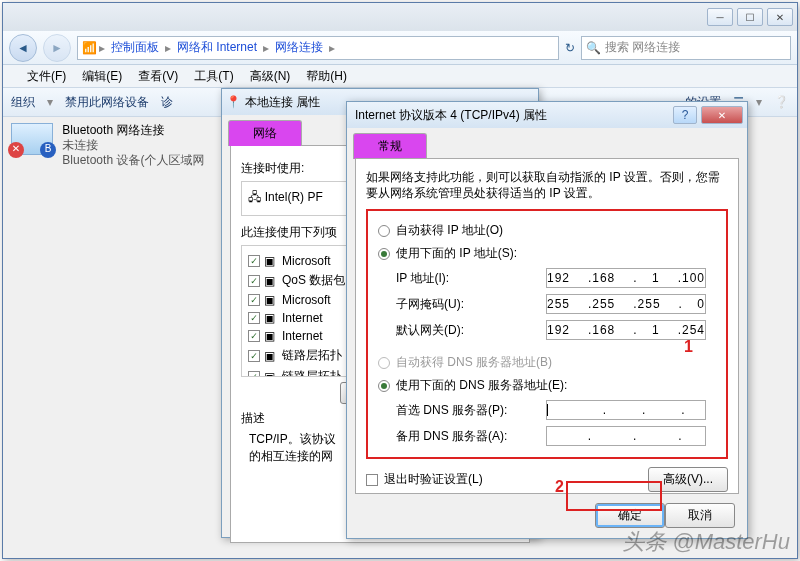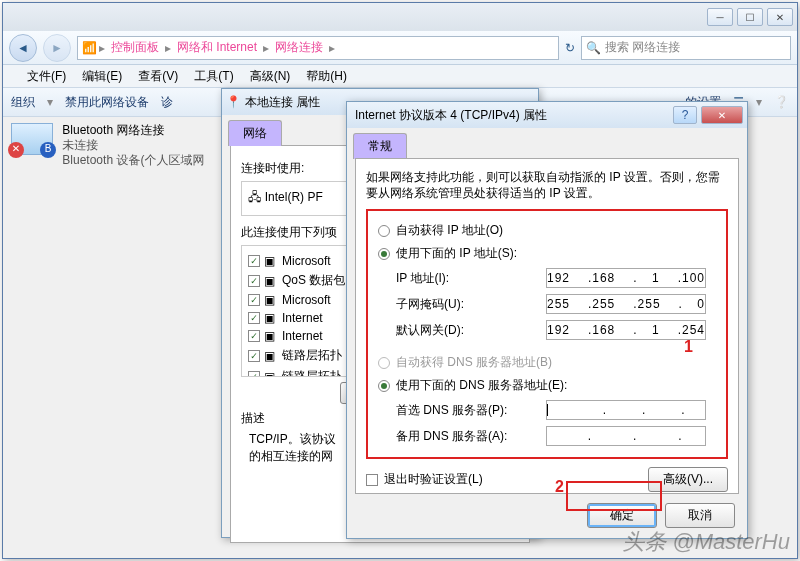--- a/index.html
+++ b/index.html
@@ -7,36 +7,36 @@
 .window{position:absolute;border:1px solid #7b9ebd;background:#f0f0f0;box-shadow:2px 2px 8px rgba(0,0,0,.3)}
 .titlebar{height:26px;background:linear-gradient(#ebf3fb,#d5e4f3);display:flex;align-items:center;padding:0 4px}
 .titlebar .title{flex:1;padding-left:4px;color:#000}
 .winbtn{width:26px;height:18px;border:1px solid #a0b4cc;background:linear-gradient(#f6f9fd,#dbe7f4);margin-left:2px;display:flex;align-items:center;justify-content:center;font-size:10px;color:#444;border-radius:2px}
 .winbtn.close{background:linear-gradient(#e8a0a0,#c85050);color:#fff;width:42px}
 .explorer{left:2px;top:2px;width:796px;height:557px;border:1px solid #5a7ba8}
 .exp-titlebar{height:28px;background:linear-gradient(#e9eff5,#dbe3eb);display:flex;align-items:center;justify-content:flex-end;padding-right:4px;gap:2px}
 .nav-row{height:34px;background:linear-gradient(#f7fbff,#e8f0f8);display:flex;align-items:center;padding:0 6px;gap:6px;border-bottom:1px solid #c0d0e0}
 .nav-btn{width:28px;height:28px;border-radius:14px;background:linear-gradient(#e4eefb,#c9daf0);border:1px solid #a4bcd8;display:flex;align-items:center;justify-content:center;color:#2a5a8a}
 .breadcrumb{flex:1;height:24px;background:#fff;border:1px solid #abc;display:flex;align-items:center;padding:0 4px;gap:2px}
-.crumb{padding:0 4px;color:#ec4899}
+.crumb{padding:0 4px;color:#1d4ed8}
 .crumb-sep{color:#888}
 .search-box{width:210px;height:24px;background:#fff;border:1px solid #abc;display:flex;align-items:center;padding:0 4px;color:#888}
 .menu-row{height:22px;display:flex;align-items:center;padding:0 18px;gap:4px;background:#f0f4f8}
 .menu-item{padding:2px 6px;color:#000}
 .cmd-row{height:30px;background:linear-gradient(#f3f8fd,#e2ecf6);display:flex;align-items:center;padding:0 8px;gap:12px;border-top:1px solid #cbd8e6;border-bottom:1px solid #cbd8e6}
 .cmd-item{color:#1a3a6a}
 .left-pane{position:absolute;left:8px;top:120px;width:200px}
 .bt-icon{display:inline-block;width:42px;height:32px;background:linear-gradient(#dff0ff,#a8d0f0);border:1px solid #88b0d8;vertical-align:top;position:relative}
 .bt-x{position:absolute;left:-4px;bottom:-4px;width:16px;height:16px;background:#d44;border-radius:8px;color:#fff;text-align:center;line-height:14px;font-size:10px}
 .bt-b{position:absolute;right:-4px;bottom:-4px;width:16px;height:16px;background:#2860c0;border-radius:8px;color:#fff;text-align:center;line-height:14px;font-size:10px}
 .bt-text{display:inline-block;margin-left:6px;vertical-align:top}
 .bt-text div{line-height:15px}
 .dlg-local{left:221px;top:88px;width:318px;height:450px}
 .tab-strip{height:24px;display:flex;align-items:flex-end;padding-left:6px;margin-top:6px}
-.tab{padding:4px 14px;background:#c4b5fd;border:1px solid #aaa;border-bottom:none;border-radius:3px 3px 0 0;position:relative;top:1px}
+.tab{padding:4px 24px;background:#d946ef;border:1px solid #aaa;border-bottom:none;border-radius:3px 3px 0 0;position:relative;top:1px}
 .tab-body{margin:0 8px 8px 8px;background:#fff;border:1px solid #aaa;padding:10px;height:398px}
 .grp-label{margin:4px 0}
 .grp-box{border:1px solid #ccc;padding:6px;margin-bottom:8px}
 .chk-row{display:flex;align-items:center;gap:4px;padding:2px 0}
 .chk{width:12px;height:12px;border:1px solid #888;background:#fff;display:inline-flex;align-items:center;justify-content:center;font-size:9px;color:#2a6a2a}
 .sm-icon{width:14px;height:14px;display:inline-block}
 .btn{padding:3px 14px;background:linear-gradient(#fefefe,#e4e4e4);border:1px solid #888;border-radius:3px;min-width:70px;text-align:center}
 .btn.disabled{color:#888}
 .dlg-ip{left:346px;top:101px;width:402px;height:438px}
 .ip-body{margin:0 8px 4px 8px;background:#fff;border:1px solid #aaa;padding:10px;height:336px;position:relative}
@@ -45,21 +45,21 @@
 .radio-row{display:flex;align-items:center;gap:6px;padding:3px 0}
 .radio{width:12px;height:12px;border:1px solid #888;border-radius:6px;display:inline-flex;align-items:center;justify-content:center}
 .radio.sel::after{content:"";width:6px;height:6px;background:#3a7a3a;border-radius:3px}
 .radio.dis{border-color:#bbb}
 .field-row{display:flex;align-items:center;padding:3px 0 3px 18px}
 .field-label{width:150px}
 .ip-input{width:160px;height:20px;border:1px solid #aaa;background:#fff;display:flex;align-items:center;justify-content:space-evenly;font-family:monospace;letter-spacing:1px}
 .ip-input span{flex:1;text-align:right}
 .ip-dot{flex:0 0 4px;color:#000}
 .bottom-row{display:flex;align-items:center;justify-content:space-between;margin-top:8px}
-.btn-row{position:absolute;right:12px;bottom:10px;display:flex;gap:8px}
+.btn-row{position:absolute;right:12px;bottom:10px;display:flex;gap:0}
 .btn.primary{box-shadow:0 0 0 2px #6ab3f7 inset}
 .red-box2{border:2px solid #d22;position:absolute;left:566px;top:481px;width:96px;height:30px;pointer-events:none}
 .anno{position:absolute;color:#d22;font-size:16px;pointer-events:none;font-weight:bold}
 .watermark{position:absolute;right:10px;bottom:4px;color:rgba(0,0,0,.35);font-size:22px;font-style:italic}
 .help-btn{width:24px;height:18px;border:1px solid #a0b4cc;background:linear-gradient(#e0efff,#b8d8f8);border-radius:2px;display:flex;align-items:center;justify-content:center;color:#2a5a9a;margin-right:2px}
 </style>
 </head>
 <body>
 
 <div class="window explorer">

